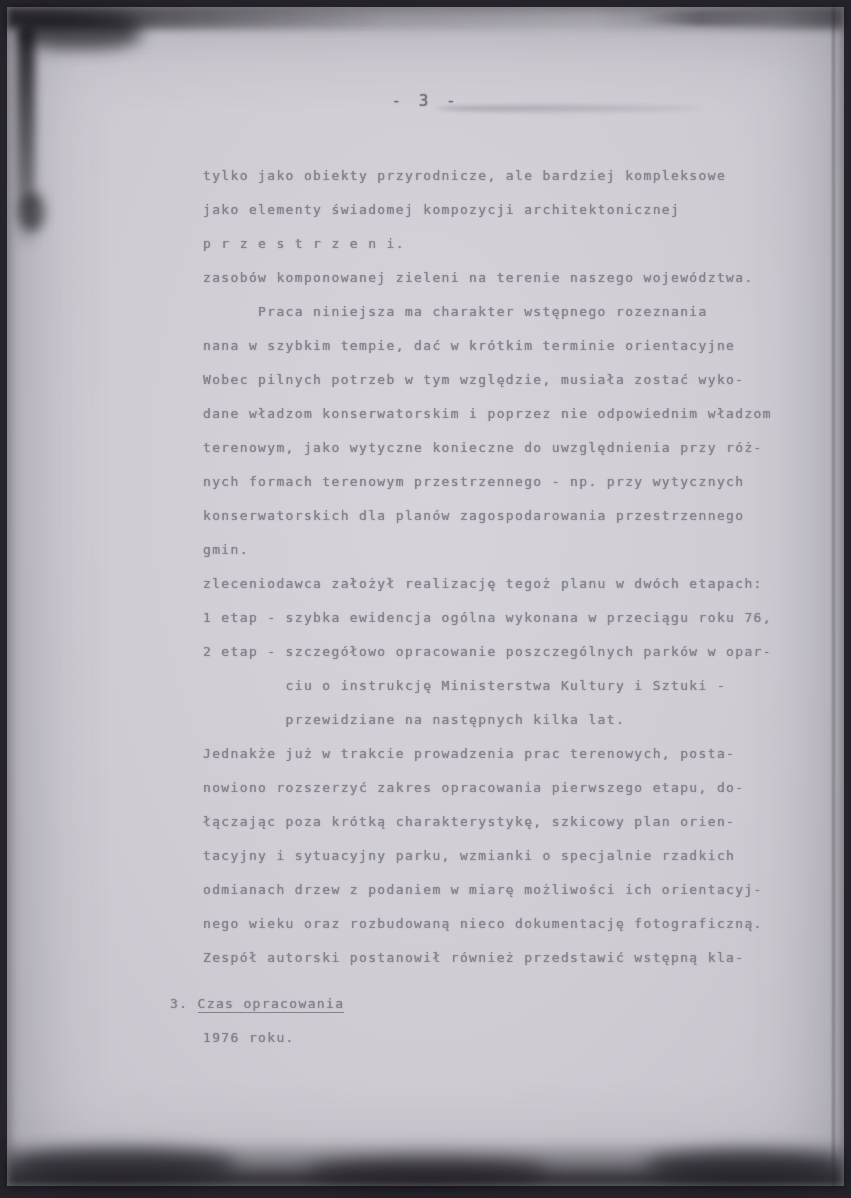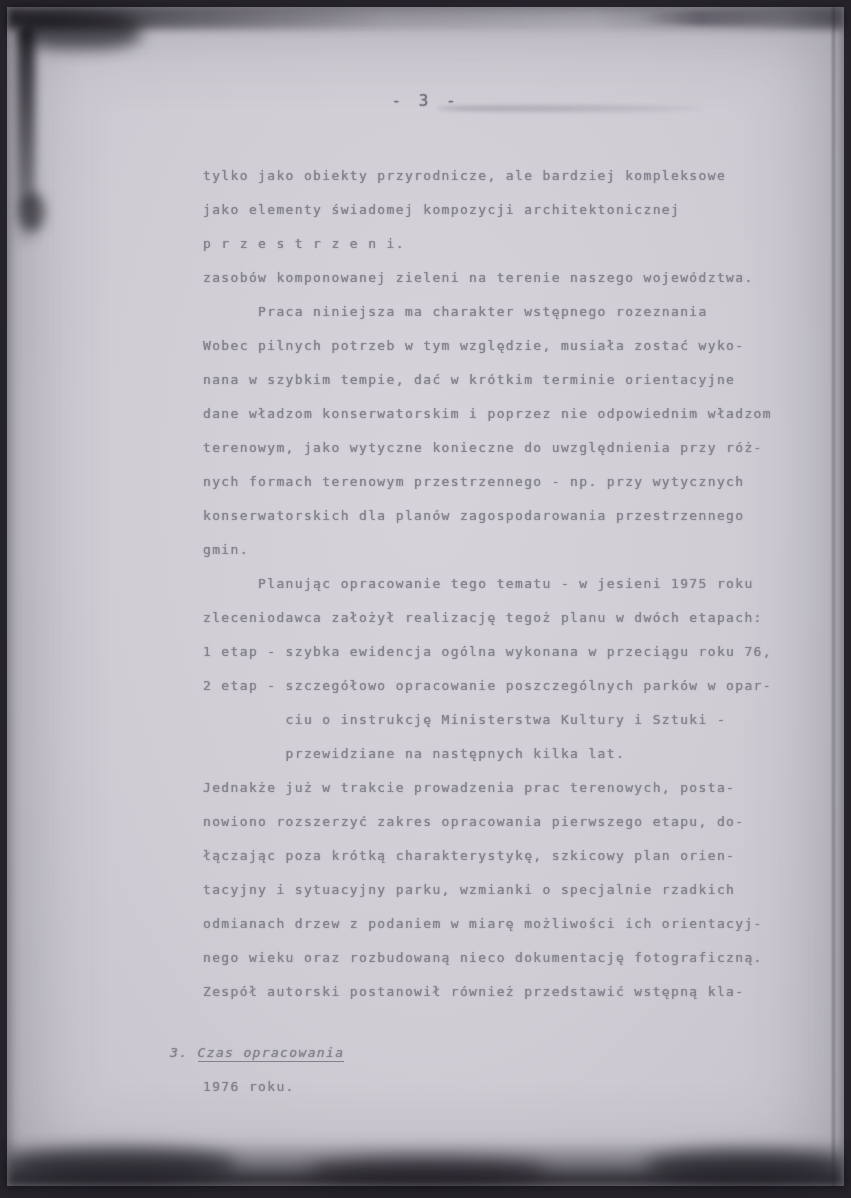--- a/index.html
+++ b/index.html
@@ -70,21 +70,21 @@
     text-shadow:0 0 1.3px rgba(100,98,110,0.9);
   }
   .doc-body{
     position:absolute;top:152px;left:196px;width:645px;
     font-size:13px;line-height:34px;letter-spacing:1.35px;
     color:#85838e;
     text-shadow:0 0 1.2px rgba(112,110,124,0.85);
   }
   .line{white-space:pre;}
   .line.hang{margin-left:-33px;}
-  .line.gap{margin-top:27px;font-style:italic;}
+  .line.gap{margin-top:12px;}
   .underline{border-bottom:1.6px solid rgba(118,116,128,0.85);padding-bottom:1px;}
 </style>
 </head>
 <body>
 
 <div class="paper">
   <div class="artifact top-band"></div>
   <div class="artifact corner-tl"></div>
   <div class="artifact left-strip"></div>
   <div class="artifact left-blob"></div>
@@ -97,28 +97,27 @@
   <div class="artifact smudge-header"></div>
 
   <div class="page-number">- 3 -</div>
 
   <div class="doc-body">
       <div class="line"><span>tylko jako obiekty przyrodnicze, ale bardziej kompleksowe</span></div>
       <div class="line"><span>jako elementy świadomej kompozycji architektonicznej</span></div>
       <div class="line"><span>p r z e s t r z e n i.</span></div>
       <div class="line"><span>zasobów komponowanej zieleni na terenie naszego województwa.</span></div>
       <div class="line"><span>      Praca niniejsza ma charakter wstępnego rozeznania</span></div>
+      <div class="line"><span>nana w szybkim tempie, dać w krótkim terminie orientacyjne</span></div>
       <div class="line"><span>Wobec pilnych potrzeb w tym względzie, musiała zostać wyko-</span></div>
-      <div class="line"><span>nana w szybkim tempie, dać w krótkim terminie orientacyjne</span></div>
       <div class="line"><span>dane władzom konserwatorskim i poprzez nie odpowiednim władzom</span></div>
       <div class="line"><span>terenowym, jako wytyczne konieczne do uwzględnienia przy róż-</span></div>
       <div class="line"><span>nych formach terenowym przestrzennego - np. przy wytycznych</span></div>
       <div class="line"><span>konserwatorskich dla planów zagospodarowania przestrzennego</span></div>
       <div class="line"><span>gmin.</span></div>
-      <div class="line"><span>      Planując opracowanie tego tematu - w jesieni 1975 roku</span></div>
       <div class="line"><span>zleceniodawca założył realizację tegoż planu w dwóch etapach:</span></div>
       <div class="line"><span>1 etap - szybka ewidencja ogólna wykonana w przeciągu roku 76,</span></div>
       <div class="line"><span>2 etap - szczegółowo opracowanie poszczególnych parków w opar-</span></div>
       <div class="line"><span>         ciu o instrukcję Ministerstwa Kultury i Sztuki -</span></div>
       <div class="line"><span>         przewidziane na następnych kilka lat.</span></div>
       <div class="line"><span>Jednakże już w trakcie prowadzenia prac terenowych, posta-</span></div>
       <div class="line"><span>nowiono rozszerzyć zakres opracowania pierwszego etapu, do-</span></div>
       <div class="line"><span>łączając poza krótką charakterystykę, szkicowy plan orien-</span></div>
       <div class="line"><span>tacyjny i sytuacyjny parku, wzmianki o specjalnie rzadkich</span></div>
       <div class="line"><span>odmianach drzew z podaniem w miarę możliwości ich orientacyj-</span></div>

